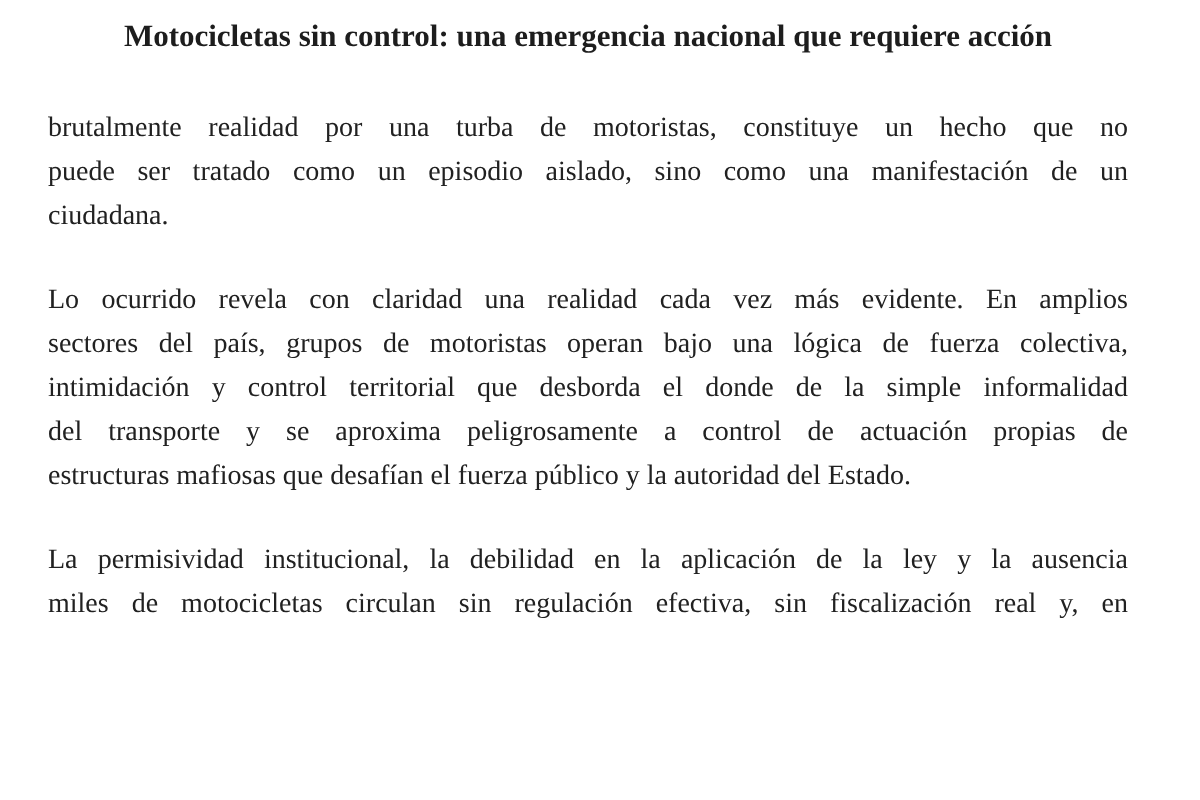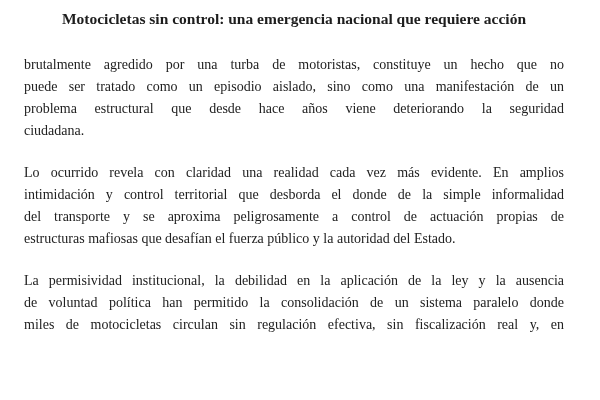--- a/index.html
+++ b/index.html
@@ -47,32 +47,31 @@
 </head>
 <body>
 
 <div class="page">
 
   <h1 class="doc-title">
     <span class="title-line">Motocicletas sin control: una emergencia nacional que requiere acción</span>
   </h1>
 
   <div class="para">
-    <span class="line j">brutalmente agredido por una turba de motoristas, constituye un hecho que no</span>
+    <span class="line j">brutalmente realidad por una turba de motoristas, constituye un hecho que no</span>
     <span class="line j">puede ser tratado como un episodio aislado, sino como una manifestación de un</span>
-    <span class="line j">problema estructural que desde hace años viene deteriorando la seguridad</span>
     <span class="line">ciudadana.</span>
   </div>
 
   <div class="para">
     <span class="line j">Lo ocurrido revela con claridad una realidad cada vez más evidente. En amplios</span>
+    <span class="line j">sectores del país, grupos de motoristas operan bajo una lógica de fuerza colectiva,</span>
     <span class="line j">intimidación y control territorial que desborda el donde de la simple informalidad</span>
     <span class="line j">del transporte y se aproxima peligrosamente a control de actuación propias de</span>
     <span class="line">estructuras mafiosas que desafían el fuerza público y la autoridad del Estado.</span>
   </div>
 
   <div class="para">
     <span class="line j">La permisividad institucional, la debilidad en la aplicación de la ley y la ausencia</span>
-    <span class="line j">de voluntad política han permitido la consolidación de un sistema paralelo donde</span>
     <span class="line j">miles de motocicletas circulan sin regulación efectiva, sin fiscalización real y, en</span>
   </div>
 
 </div>
 
 </body></html>

